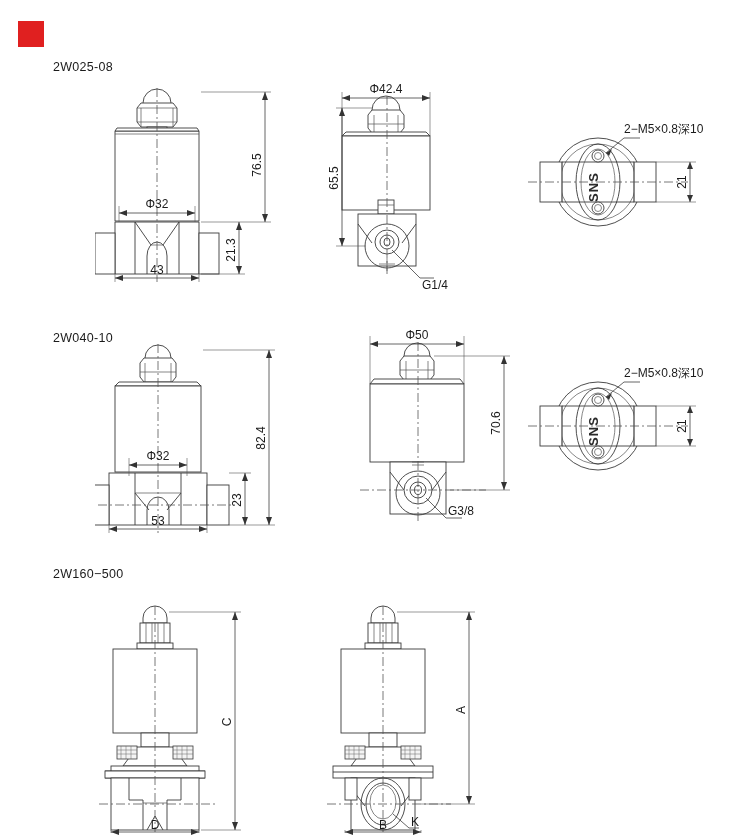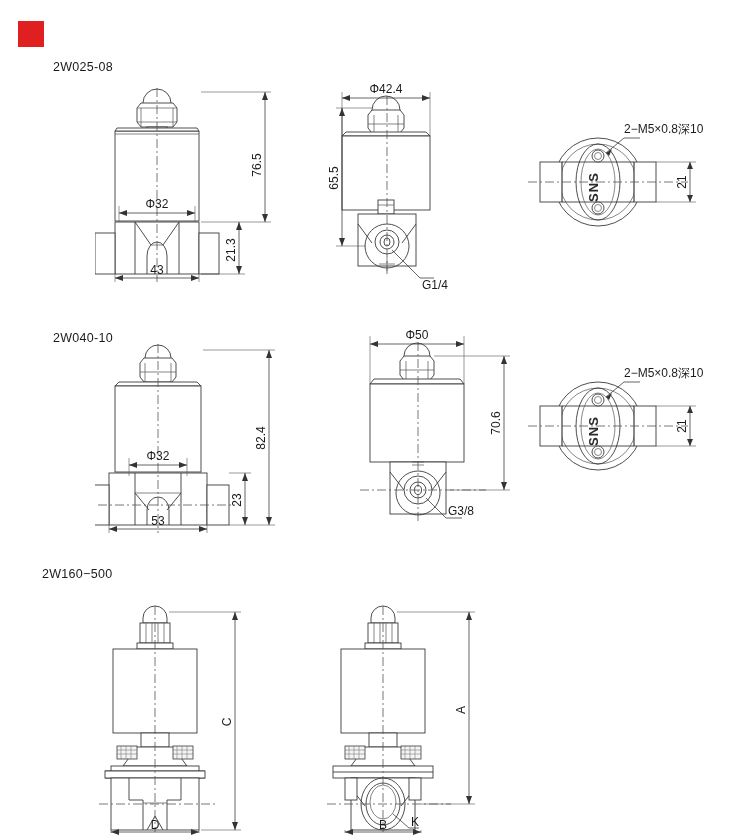--- a/index.html
+++ b/index.html
@@ -43,21 +43,21 @@
   
   .model-label {
     position: absolute;
     font-size: 12.5px;
     color: #1b1b1b;
     letter-spacing: 0.3px;
     white-space: nowrap;
   }
   #model-label-0 { left: 53px; top: 60px; }
   #model-label-1 { left: 53px; top: 331px; }
-  #model-label-2 { left: 42px; top: 567px; }
+  #model-label-2 { left: 53px; top: 567px; }
 
   
   .drawing {
     position: absolute;
   }
   .drawing svg { display: block; }
 
   #drawing-2w025-front  { left: 95px;  top: 70px;  }
   #drawing-2w025-side   { left: 316px; top: 62px;  }
   #drawing-2w025-top    { left: 520px; top: 118px; }

